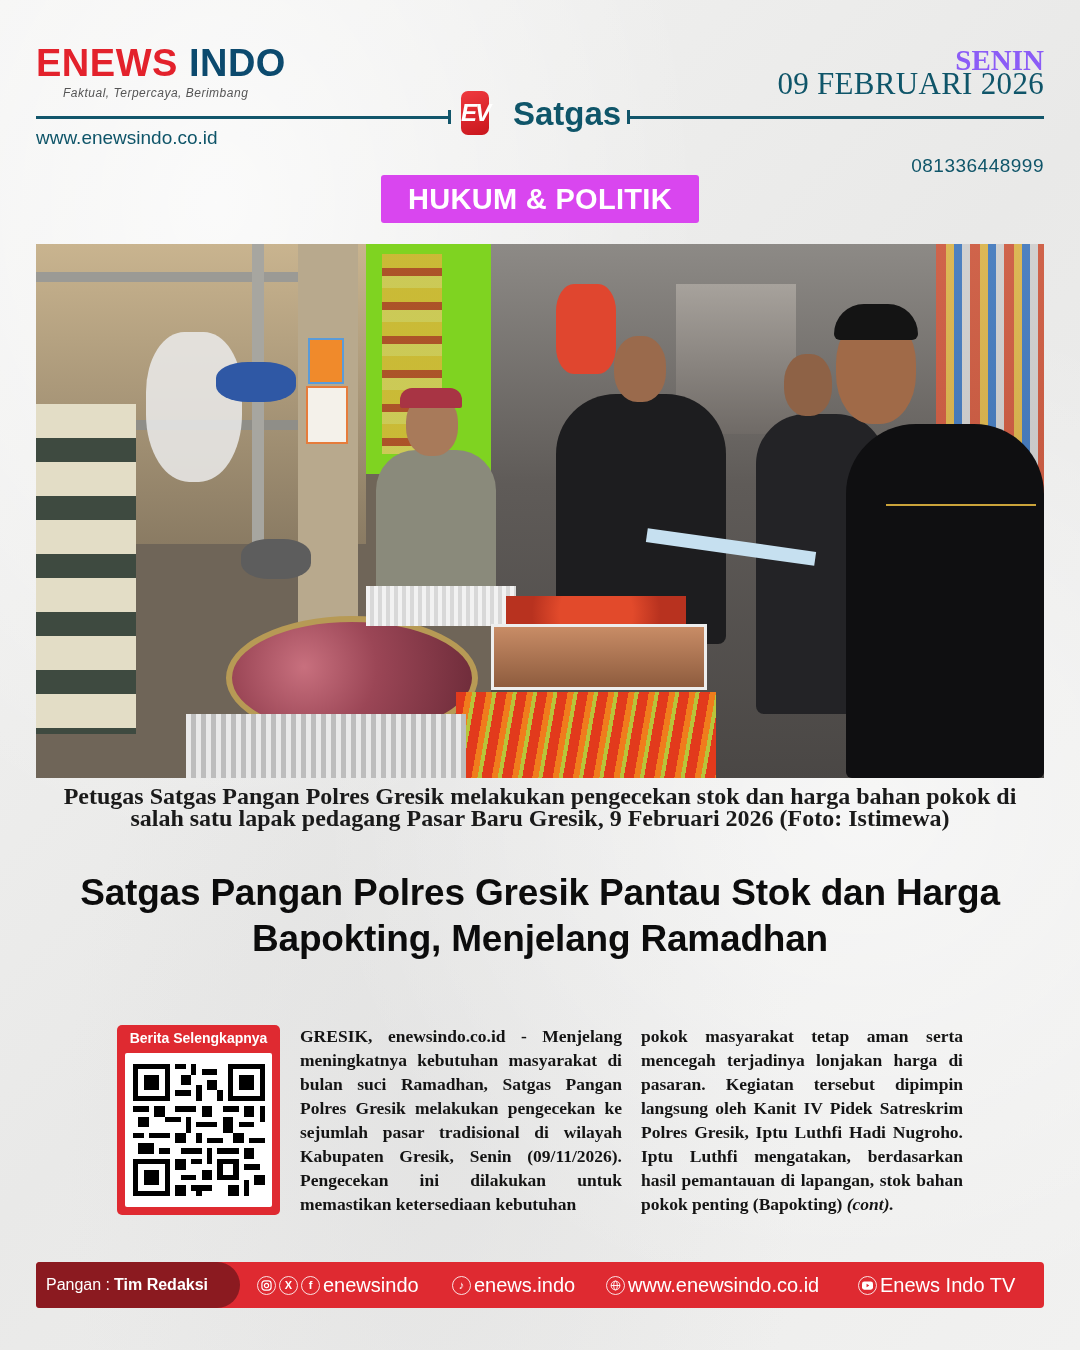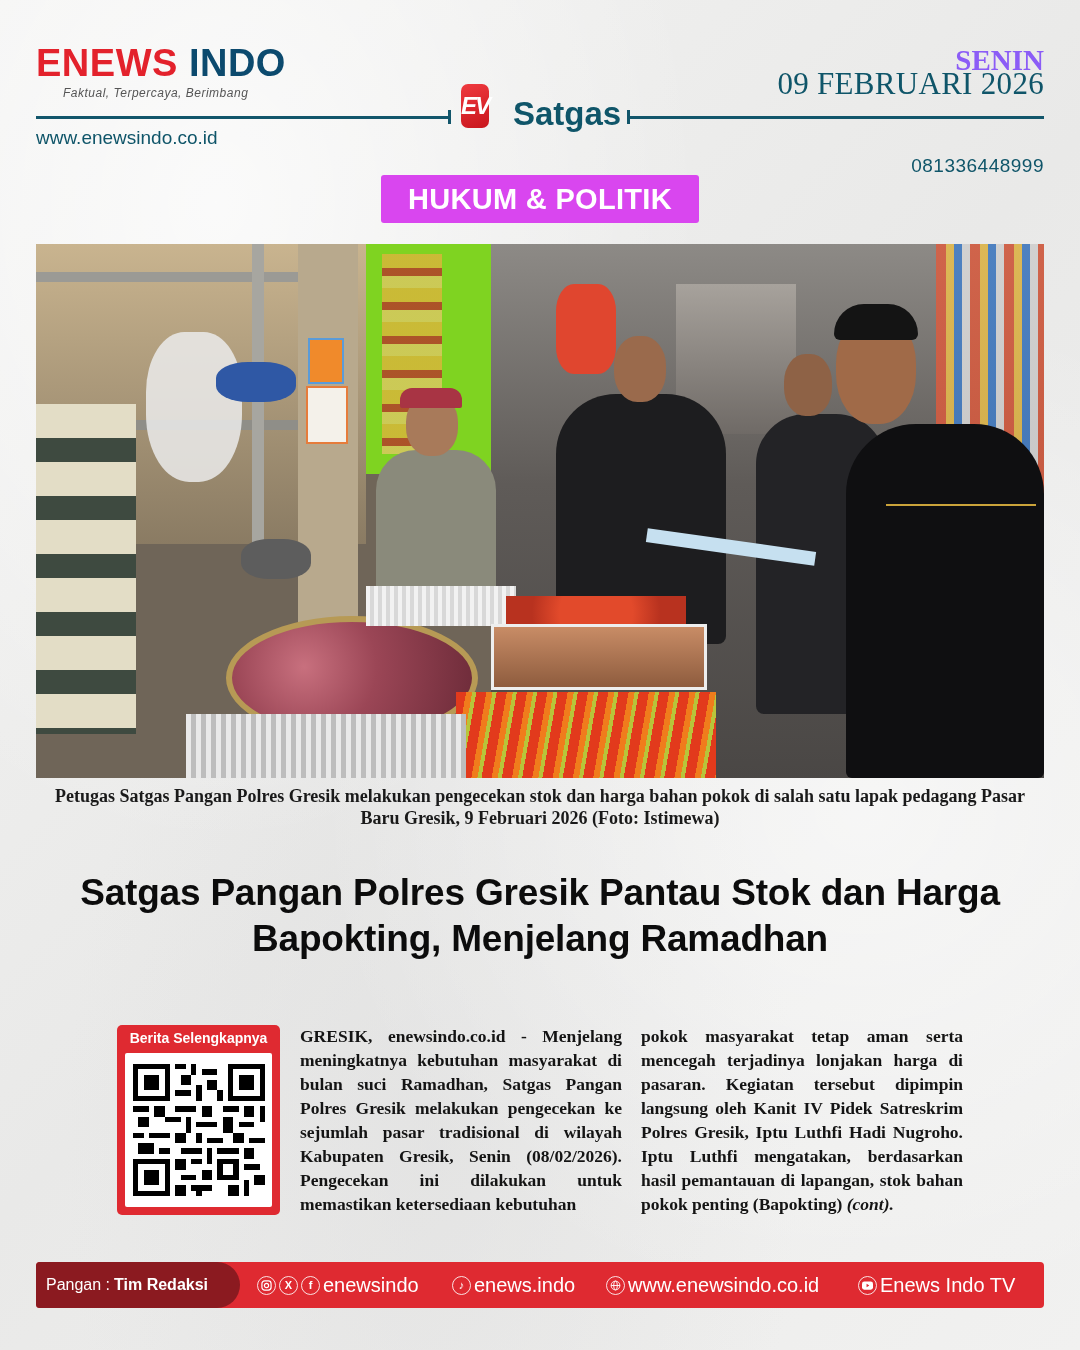--- a/index.html
+++ b/index.html
@@ -21,33 +21,33 @@
   .brand .blue { color: #0c4a6e; }
   .tagline { left: 63px; top: 86px; font-family: Liberation Sans, sans-serif; font-style: italic; font-size: 12px; color: #555; letter-spacing: 0.5px; }
   .date-day { right: 36px; top: 46px; font-family: "Liberation Serif", serif; font-weight: 700; font-size: 29px; color: #8b5cf6; line-height: 1; }
   .date-full { right: 36px; top: 68px; font-family: "Liberation Serif", serif; font-size: 31px; color: #0f5569; line-height: 1; letter-spacing: 0.3px; }
 
   .rule { background: #12566b; height: 3px; top: 116px; }
   .rule-left { left: 36px; width: 412px; }
   .rule-right { left: 630px; width: 414px; }
   .rule-cap { background: #12566b; width: 3px; height: 14px; top: 110px; }
 
-  .koran-badge { left: 461px; top: 84px; width: 28px; height: 44px; border-radius: 7px; background: linear-gradient(160deg, #ef3a3f, #c9161d); color: #fff; display: flex; align-items: center; justify-content: center; font-weight: 700; font-size: 24px; font-style: italic; letter-spacing: -2px; }
+  .koran-badge { left: 461px; top: 91px; width: 28px; height: 44px; border-radius: 7px; background: linear-gradient(160deg, #ef3a3f, #c9161d); color: #fff; display: flex; align-items: center; justify-content: center; font-weight: 700; font-size: 24px; font-style: italic; letter-spacing: -2px; }
   .koran-text { left: 513px; top: 96px; font-weight: 700; font-size: 33px; color: #0f5569; line-height: 1.1; }
 
   .website { left: 36px; top: 127px; font-size: 19px; color: #0f5569; }
   .phone { right: 36px; top: 127px; font-size: 19px; color: #0f5569; letter-spacing: 0.5px; margin-top: 28px; }
 
   .category { left: 381px; top: 175px; width: 318px; height: 48px; background: #d946ef; border-radius: 3px; color: #fff; font-weight: 700; font-size: 29px; display: flex; align-items: center; justify-content: center; letter-spacing: 0.3px; }
 
   
   .photo { left: 36px; top: 244px; width: 1008px; height: 534px; overflow: hidden; background: #6f6558; }
   .ph { position: absolute; }
 
-  .caption { left: 36px; top: 785px; width: 1008px; text-align: center; font-family: "Liberation Serif", serif; font-weight: 700; font-size: 18px; line-height: 22px; color: #1a1a1a; }
+  .caption { left: 36px; top: 785px; width: 1008px; text-align: center; font-family: "Liberation Serif", serif; font-weight: 700; font-size: 24px; line-height: 22px; color: #1a1a1a; }
 
   .headline { left: 40px; top: 870px; width: 1000px; text-align: center; font-weight: 700; font-size: 37px; line-height: 46px; color: #0c0c0c; letter-spacing: -0.2px; }
 
   
   .qr-card { left: 117px; top: 1025px; width: 163px; height: 190px; background: #df2a31; border-radius: 5px; }
   .qr-title { position: absolute; left: 0; top: 5px; width: 100%; text-align: center; color: #fff; font-size: 14px; font-weight: 700; }
   .qr-box { position: absolute; left: 8px; top: 28px; width: 147px; height: 154px; background: #fff; border-radius: 2px; }
   .qr-grid { position: absolute; left: 8px; top: 8px; width: 132px; height: 138px; }
 
   .col { top: 1024px; width: 322px; font-family: "Liberation Serif", serif; font-weight: 700; font-size: 17.5px; line-height: 24px; color: #141414; text-align: justify; }
@@ -209,21 +209,21 @@
           <rect x="21" y="22" width="1" height="3"></rect>
           <rect x="23" y="21" width="2" height="2"></rect>
           <rect x="18" y="23" width="2" height="2"></rect>
           <rect x="12" y="24" width="1" height="1"></rect>
       </g>
     </svg>
   </div>
 </div>
 
 <div class="abs col col1">
-  <p>GRESIK, enewsindo.co.id - Menjelang meningkatnya kebutuhan masyarakat di bulan suci Ramadhan, Satgas Pangan Polres Gresik melakukan pengecekan ke sejumlah pasar tradisional di wilayah Kabupaten Gresik, Senin (08/02/2026). Pengecekan ini dilakukan untuk memastikan ketersediaan kebutuhan</p>
+  <p>GRESIK, enewsindo.co.id - Menjelang meningkatnya kebutuhan masyarakat di bulan suci Ramadhan, Satgas Pangan Polres Gresik melakukan pengecekan ke sejumlah pasar tradisional di wilayah Kabupaten Gresik, Senin (09/11/2026). Pengecekan ini dilakukan untuk memastikan ketersediaan kebutuhan</p>
 </div>
 <div class="abs col col2">
   <p><span>pokok masyarakat tetap aman serta mencegah terjadinya lonjakan harga di pasaran. Kegiatan tersebut dipimpin langsung oleh Kanit IV Pidek Satreskrim Polres Gresik, Iptu Luthfi Hadi Nugroho. Iptu Luthfi mengatakan, berdasarkan hasil pemantauan di lapangan, stok bahan pokok penting (Bapokting)</span> <span class="cont">(cont).</span></p>
 </div>
 
 <div class="abs footer"></div>
 <div class="abs pewarta">
   <span>Pangan :</span>
   <b>Tim Redaksi</b>
 </div>

